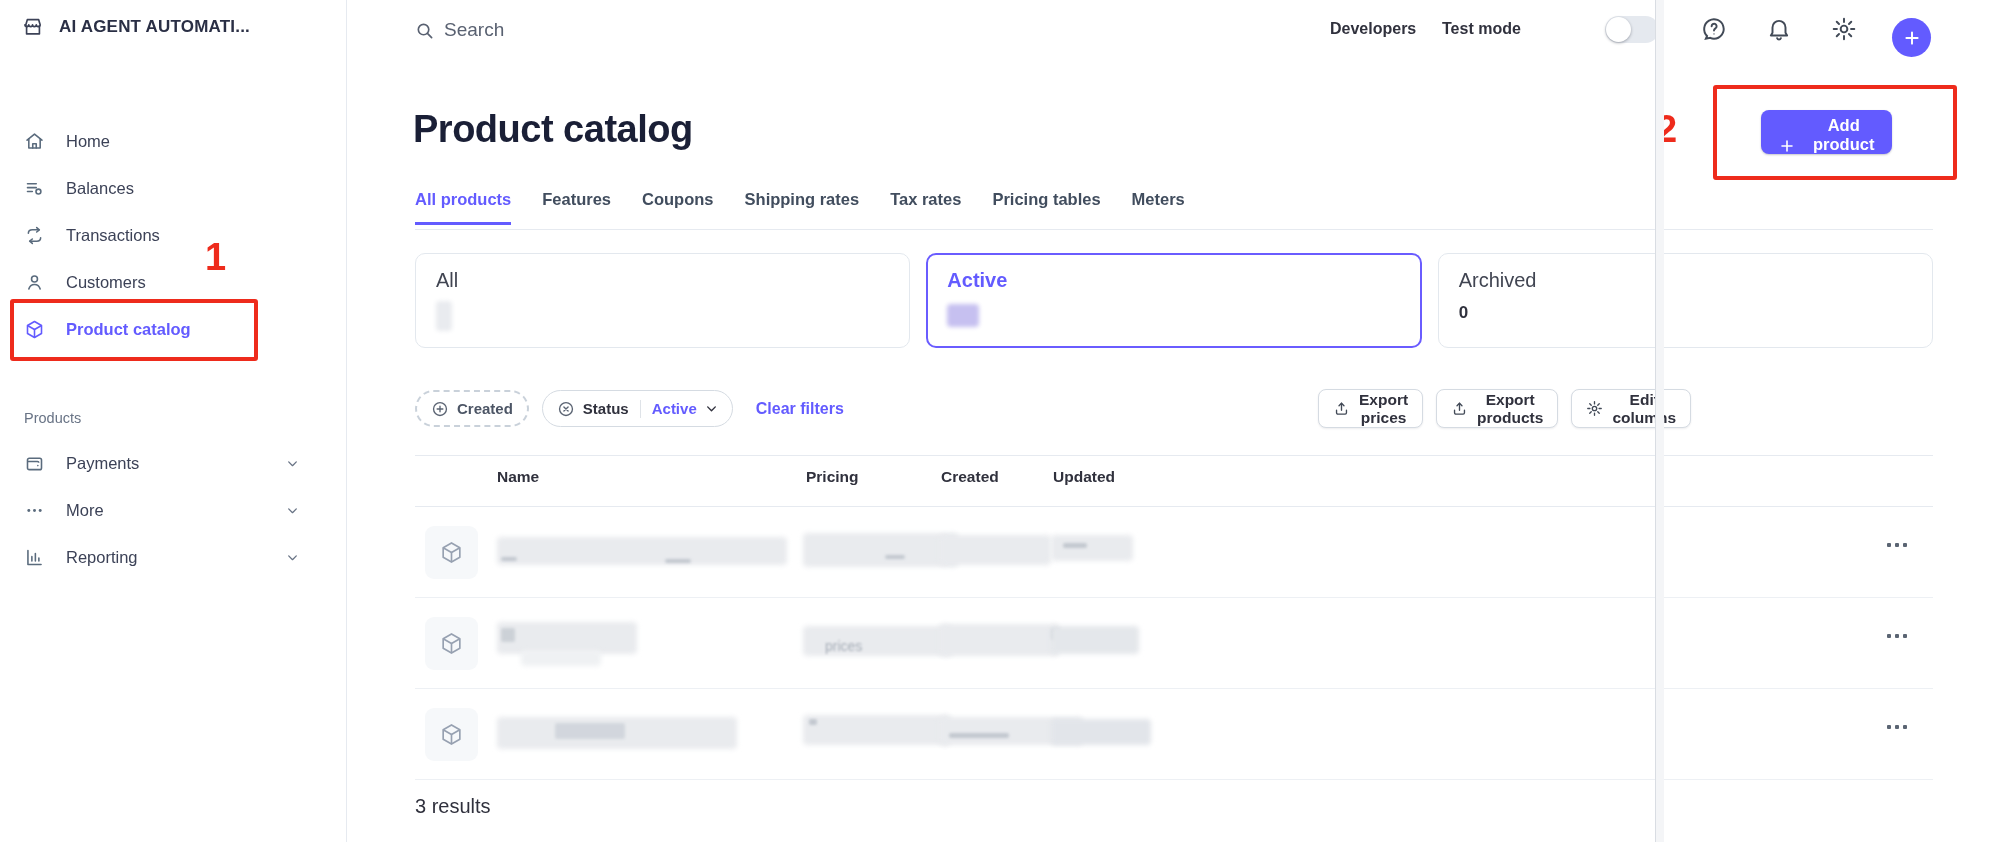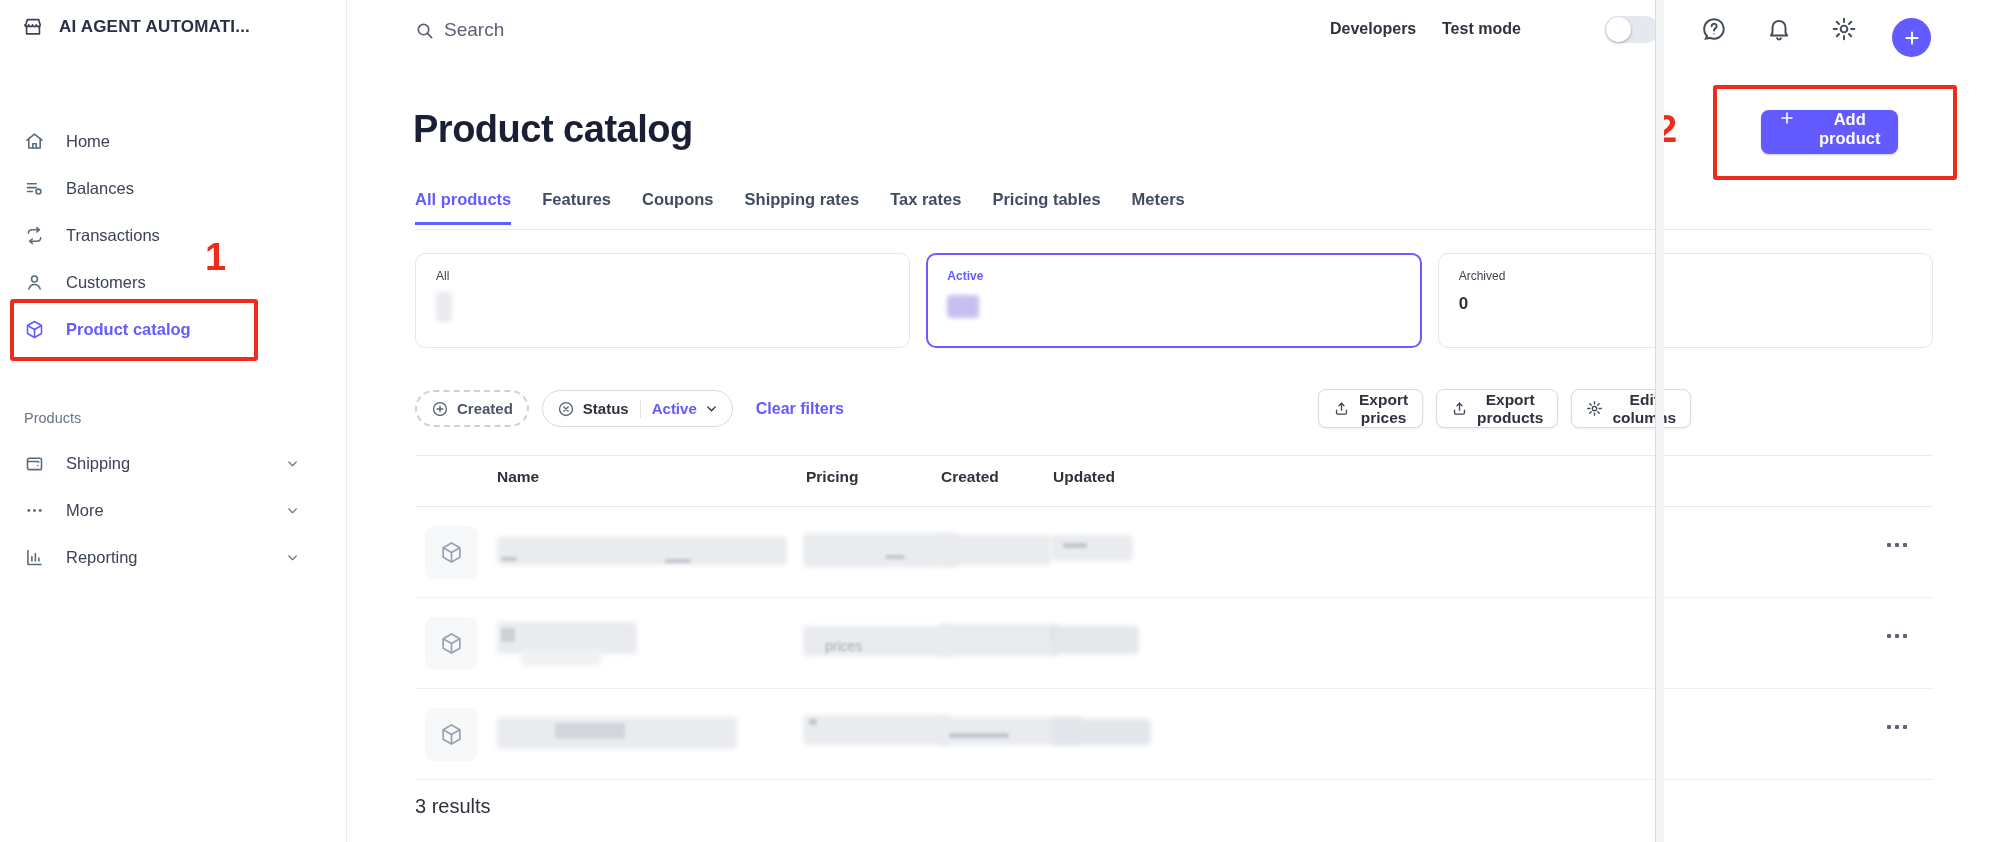--- a/index.html
+++ b/index.html
@@ -52,37 +52,37 @@
   #help-icon { left:1701px; }
   #bell-icon { left:1766px; }
   #gear-icon { left:1831px; }
   .avatar-plus { position:absolute; left:1892px; top:18px; width:39px; height:39px; border-radius:50%;
     background:#635bff; color:#fff; display:flex; align-items:center; justify-content:center; cursor:pointer; }
 
   
   .page-title { position:absolute; left:413px; top:108px; font-size:38px; font-weight:700;
     color:#1a1f36; letter-spacing:-.5px; }
   .add-product { position:absolute; left:1761px; top:110px; height:44px; padding:0 18px;
-    background:#635bff; border:none; border-radius:8px; color:#fff; display:flex; align-items:flex-start;
-    gap:24px; font-size:16.5px; font-weight:600; font-family:inherit; cursor:pointer;
+    background:#635bff; border:none; border-radius:8px; color:#fff; display:flex; align-items:flex-end;
+    gap:18px; font-size:16.5px; font-weight:600; font-family:inherit; cursor:pointer;
     box-shadow:0 1px 2px rgba(26,31,54,.25); }
   .add-product svg { width:16px; height:16px; }
 
   
   .tabs { position:absolute; left:415px; top:190px; display:flex; gap:31px; }
   .tab { font-size:16.5px; font-weight:600; color:#414d5e; padding-bottom:13px; cursor:pointer; }
   .tab.active { color:#635bff; border-bottom:3px solid #635bff; }
   .tabs-rule { position:absolute; left:415px; top:229px; width:1518px; height:1px; background:#e6eaf0; }
 
   
   .cards { position:absolute; left:415px; top:253px; width:1518px; display:flex; gap:16px; }
   .card { flex:1; height:95px; background:#fff; border:1px solid #e3e8ee; border-radius:10px;
     padding:15px 20px; cursor:pointer; }
   .card.selected { border:2px solid #6a5cff; padding:14px 19px; }
-  .card .clabel { font-size:12px; color:#414552; font-weight:500; }
+  .card .clabel { font-size:20px; color:#414552; font-weight:500; }
   .card.selected .clabel { color:#635bff; font-weight:600; }
   .card .cvalue { margin-top:11px; font-size:17px; font-weight:700; color:#30313d; }
   .blob { border-radius:4px; filter:blur(2px); }
   .card-blob-all { margin-top:9px; width:16px; height:30px; background:#e9ebef; }
   .card-blob-active { margin-top:12px; width:32px; height:23px; background:#c6c0f0; }
 
   
   .filters { position:absolute; left:415px; top:390px; display:flex; align-items:center; gap:13px; }
   .pill { height:37px; display:flex; align-items:center; gap:8px; padding:0 14px; border-radius:19px;
     background:#fff; font-size:15px; font-weight:600; color:#4c5565; cursor:pointer; }
@@ -192,21 +192,21 @@
 
     <div class="nav2">
       <div class="nav-item">
         <span class="nicon">
           <svg viewBox="0 0 24 24" fill="none" stroke="currentColor" stroke-width="1.8" stroke-linejoin="round">
               <rect x="4" y="6" width="16" height="13" rx="2"></rect>
               <path d="M4 9.8h11.5a1.4 1.4 0 011.4 1.4v0"></path>
               <circle cx="15.8" cy="14.4" r="0.9" fill="currentColor" stroke="none"></circle>
             </svg>
         </span>
-        <span class="nlabel">Shipping</span>
+        <span class="nlabel">Payments</span>
         <span class="chev">
           <svg viewBox="0 0 24 24" fill="none" stroke="currentColor" stroke-width="2.4" stroke-linecap="round" stroke-linejoin="round">
               <path d="M5 9l7 7 7-7"></path>
             </svg>
         </span>
       </div>
       <div class="nav-item">
         <span class="nicon">
           <svg viewBox="0 0 24 24" fill="currentColor">
               <circle cx="5.5" cy="12" r="1.7"></circle>

